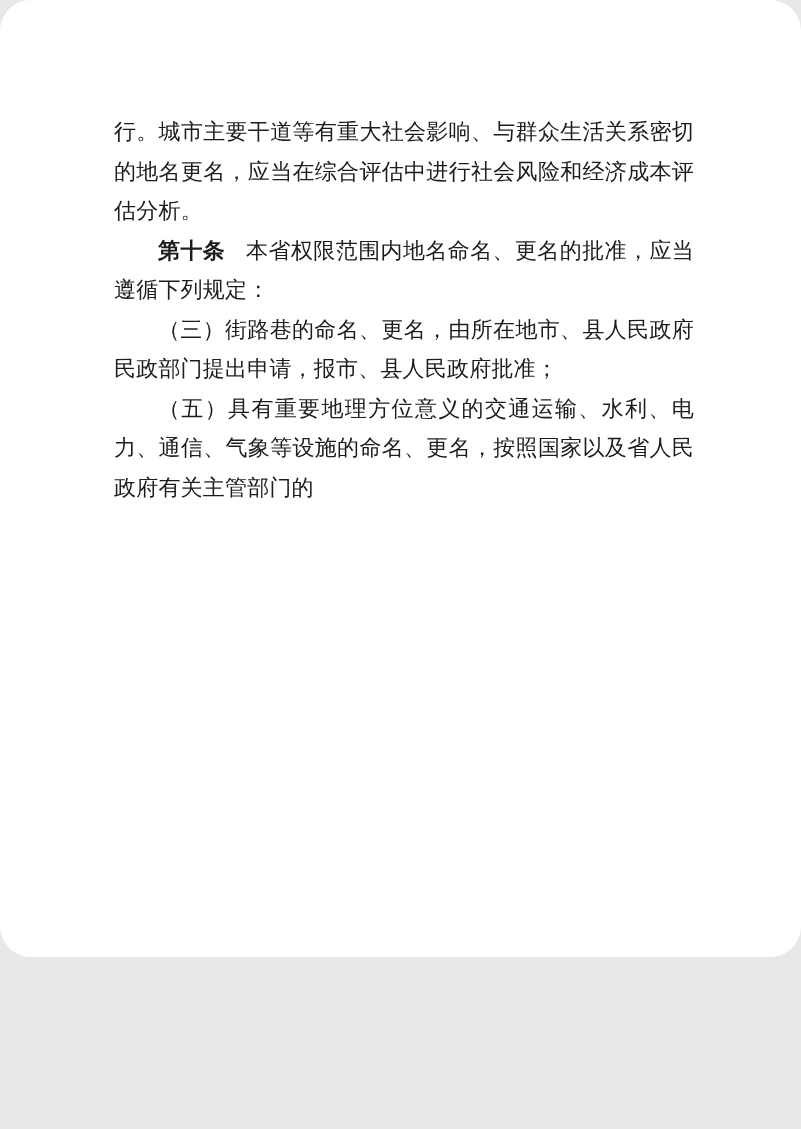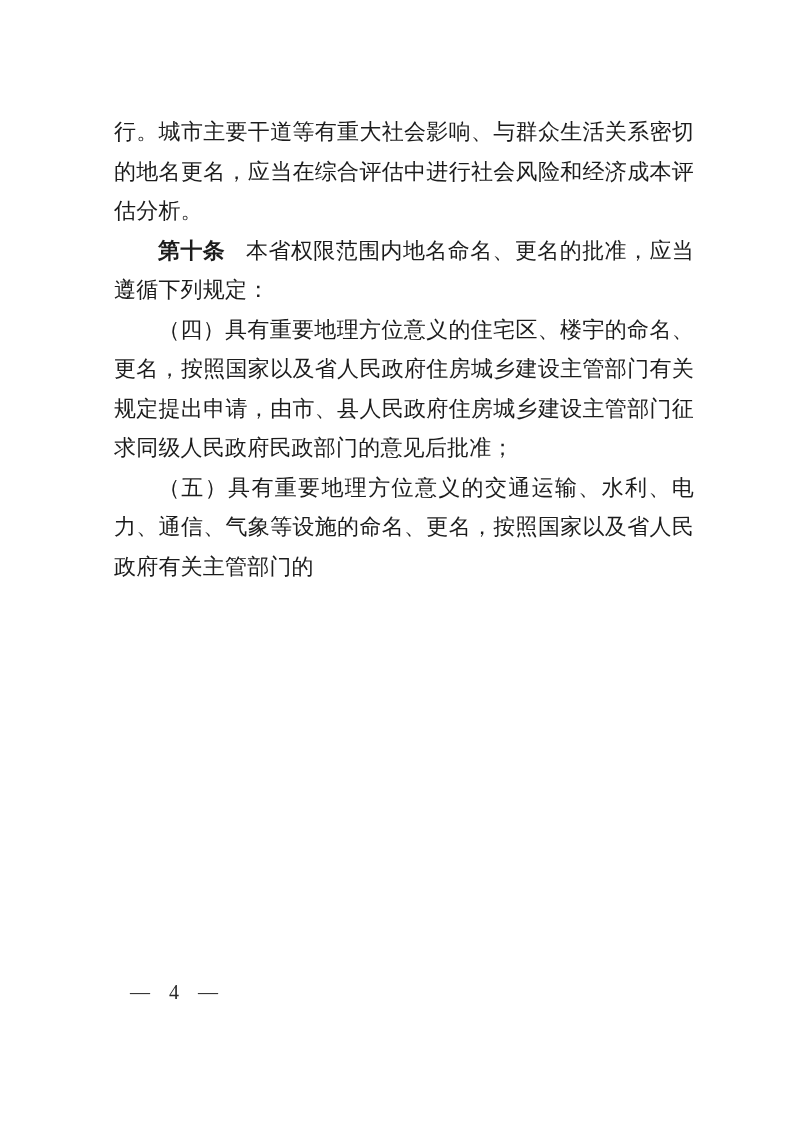--- a/index.html
+++ b/index.html
@@ -3,26 +3,27 @@
 <meta charset="utf-8">
 <style>
   html, body {
     margin: 0;
     padding: 0;
     background: #e8e8e8;
   }
   .page {
     position: relative;
     width: 801px;
-    height: 1129px;
+    height: 957px;
     margin: 0 auto;
     background: #ffffff;
     overflow: hidden;
     font-family: "Liberation Serif", "DejaVu Serif", serif;
     color: #1c1c1c;
+    border-radius: 31px;
   }
   .content {
     position: absolute;
     left: 114px;
     top: 112px;
     width: 580px;
   }
   .para {
     margin: 0;
     padding: 0;
@@ -63,21 +64,21 @@
   <div class="content">
 
     <p class="para no-indent">行。城市主要干道等有重大社会影响、与群众生活关系密切的地名更名，应当在综合评估中进行社会风险和经济成本评估分析。</p>
 
     <p class="para">
       <span class="article-label">第十条</span><span class="article-text">本省权限范围内地名命名、更名的批准，应当遵循下列规定：</span>
     </p>
 
 
 
+    <p class="para">（三）街路巷的命名、更名，由所在地市、县人民政府民政部门提出申请，报市、县人民政府批准；</p>
 
-    <p class="para">（四）具有重要地理方位意义的住宅区、楼宇的命名、更名，按照国家以及省人民政府住房城乡建设主管部门有关规定提出申请，由市、县人民政府住房城乡建设主管部门征求同级人民政府民政部门的意见后批准；</p>
 
     <p class="para">（五）具有重要地理方位意义的交通运输、水利、电力、通信、气象等设施的命名、更名，按照国家以及省人民政府有关主管部门的</p>
 
   </div>
 
   <div class="footer">— 4 —</div>
 </div>
 
 </body></html>

